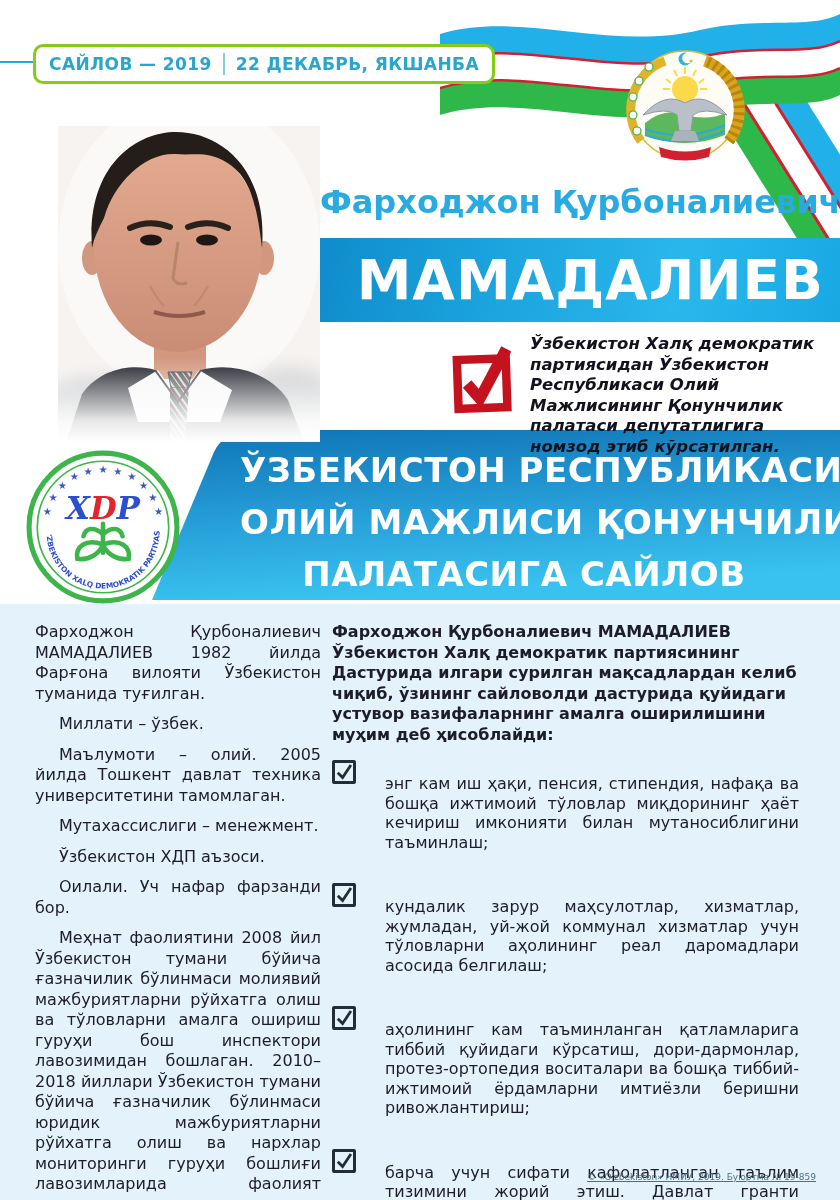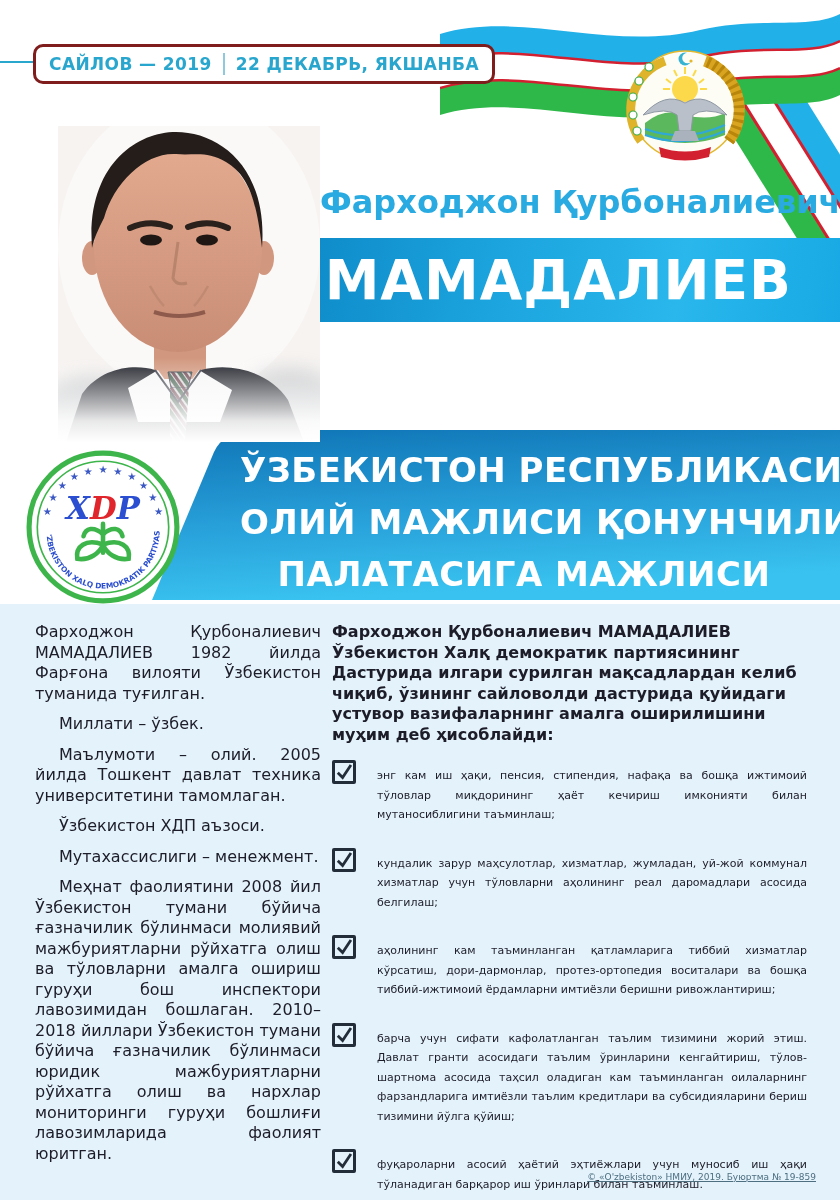--- a/index.html
+++ b/index.html
@@ -6,36 +6,36 @@
   .poster{
     position:relative;width:840px;height:1200px;margin:0 auto;
     background:#ffffff;overflow:hidden;
     font-family:"DejaVu Sans","Liberation Sans",sans-serif;
   }
   
   .top-rule{position:absolute;left:0;top:61px;width:528px;height:2px;background:#2aa7cc;z-index:0;}
   .badge{
     position:absolute;left:33px;top:44px;height:34px;z-index:2;
     display:flex;align-items:center;gap:11px;padding:0 13px;
-    background:#fff;border:3px solid #7f1d1d;border-radius:10px;text-align:center;
+    background:#fff;border:3px solid #84cc16;border-radius:10px;text-align:center;
   }
   .badge span.txt{color:#29a6cd;font-weight:bold;font-size:17px;letter-spacing:.4px;white-space:nowrap;}
   .badge .sep{width:2px;height:22px;background:#8ec9dd;}
   .ribbon{position:absolute;left:440px;top:0;width:400px;height:300px;z-index:1;}
   
   .photo{position:absolute;left:58px;top:126px;width:262px;height:316px;z-index:3;}
   .given-names{
     position:absolute;right:20px;top:183px;width:500px;text-align:right;
     font-size:32px;font-weight:bold;color:#29abe2;z-index:2;white-space:nowrap;
   }
   .surname-band{
     position:absolute;left:300px;top:238px;width:540px;height:84px;z-index:2;
     border-radius:20px 0 0 20px;box-sizing:border-box;
     background:linear-gradient(100deg,#0e8ac9 0%,#1ba3dd 35%,#29b7ec 70%,#18a9e4 100%);
-    display:flex;align-items:center;justify-content:flex-end;padding-right:48px;
+    display:flex;align-items:center;justify-content:flex-end;padding-right:16px;
   }
   .surname-band span{color:#fff;font-size:55px;font-weight:800;letter-spacing:1px;white-space:nowrap;}
   .nomination{position:absolute;left:452px;top:334px;width:372px;display:flex;gap:16px;z-index:2;}
   .nomination svg{flex:none;margin-top:4px;}
   .nomination p{margin:0;font-size:16.5px;line-height:20.5px;font-weight:bold;font-style:italic;color:#12121f;}
   
   .banner-shape{position:absolute;left:140px;top:424px;width:700px;height:182px;z-index:1;}
   .banner-text{
     position:absolute;left:240px;top:444px;width:568px;z-index:2;text-align:center;
     color:#fff;font-weight:800;font-size:34px;line-height:52px;letter-spacing:.5px;white-space:nowrap;
@@ -50,21 +50,21 @@
   .col-left p{margin:0 0 10px;}
   .col-left p.indent{text-indent:24px;}
   .col-right{position:absolute;left:332px;top:622px;width:483px;z-index:1;color:#1d1d29;}
   .col-right .intro{margin:0 0 13px;font-weight:bold;font-size:16px;line-height:20.5px;}
   .pitem{display:flex;gap:13px;margin-bottom:13px;}
   .pitem .cb{
     flex:none;width:18px;height:18px;margin-top:2px;
     border:3.5px solid #232d3a;border-radius:2px;background:transparent;
     display:flex;align-items:center;justify-content:center;
   }
-  .pitem p{margin:8px;font-size:11px;line-height:19.5px;text-align:justify;}
+  .pitem p{margin:16px;font-size:16px;line-height:19.5px;text-align:justify;}
   .imprint{position:absolute;right:24px;top:1172px;z-index:1;font-size:9px;color:#4d6f80;text-decoration:underline;}
 </style>
 </head>
 <body>
 
 <div class="poster">
 
   <div class="top-rule"></div>
 
   <div class="badge">
@@ -168,35 +168,44 @@
     <path d="M97,244 L120,276 L143,244" fill="none" stroke="#3a3d48" stroke-width="2"></path>
     <rect x="0" y="232" width="262" height="84" fill="url(#fadeW)"></rect>
   </svg>
 
   <div class="given-names">Фарходжон Қурбоналиевич</div>
 
   <div class="surname-band">
     <span>МАМАДАЛИЕВ</span>
   </div>
 
+  <div class="nomination">
+    <svg width="62" height="76" viewBox="0 0 66 80">
+      <g transform="rotate(-2 33 46)">
+        <rect x="6" y="22" width="52" height="52" fill="#ffffff" stroke="#c4121f" stroke-width="9"></rect>
+        <path d="M16,48 L29,64 L59,12" fill="none" stroke="#c4121f" stroke-width="12" stroke-linejoin="miter"></path>
+      </g>
+    </svg>
+    <p>Ўзбекистон Халқ демократик партиясидан Ўзбекистон Республикаси Олий Мажлисининг Қонунчилик палатаси депутатлигига номзод этиб кўрсатилган.</p>
+  </div>
 
   <svg class="banner-shape" viewBox="0 0 700 182">
     <defs>
       <linearGradient id="bang" x1="0" y1="0" x2="0.22" y2="1">
         <stop offset="0" stop-color="#0f74b5"></stop>
         <stop offset="0.55" stop-color="#279fd9"></stop>
         <stop offset="1" stop-color="#39c2ef"></stop>
       </linearGradient>
     </defs>
     <path d="M700,6 L118,6 Q84,6 74,28 L12,176 L700,176 Z" fill="url(#bang)"></path>
   </svg>
   <div class="banner-text">
     <div>ЎЗБЕКИСТОН РЕСПУБЛИКАСИ</div>
     <div>ОЛИЙ МАЖЛИСИ ҚОНУНЧИЛИК</div>
-    <div>ПАЛАТАСИГА МАЖЛИСИ</div>
+    <div>ПАЛАТАСИГА САЙЛОВ</div>
   </div>
 
   <svg class="logo" viewBox="0 0 150 150">
     <circle cx="75" cy="75" r="72" fill="#ffffff" stroke="#3db54a" stroke-width="5"></circle>
     <circle cx="75" cy="75" r="64" fill="none" stroke="#3db54a" stroke-width="1.6"></circle>
     <g fill="#3a57c4" font-size="10" text-anchor="middle" font-family="DejaVu Sans, sans-serif">
       <text x="20.9" y="63.5">★</text>
         <text x="26.5" y="50">★</text>
       <text x="35.4" y="38.4">★</text>
         <text x="47" y="29.5">★</text>
@@ -225,22 +234,23 @@
       <textPath href="#ringPath" startOffset="50%" text-anchor="middle">O'ZBEKISTON XALQ DEMOKRATIK PARTIYASI</textPath>
     </text>
   </svg>
 
   <div class="content-bg"></div>
 
   <div class="col-left">
     <p>Фарходжон Қурбоналиевич МАМАДАЛИЕВ 1982 йилда Фарғона вилояти Ўзбекистон туманида туғилган.</p>
     <p class="indent">Миллати – ўзбек.</p>
     <p class="indent">Маълумоти – олий. 2005 йилда Тошкент давлат техника университетини тамомлаган.</p>
+    <p class="indent">Мутахассислиги – менежмент.</p>
     <p class="indent">Ўзбекистон ХДП аъзоси.</p>
-    <p class="indent">Мутахассислиги – менежмент.</p>
+    <p class="indent">Оилали. Уч нафар фарзанди бор.</p>
     <p class="indent">Меҳнат фаолиятини 2008 йил Ўзбекистон тумани бўйича ғазначилик бўлинмаси молиявий мажбуриятларни рўйхатга олиш ва тўловларни амалга ошириш гуруҳи бош инспектори лавозимидан бошлаган. 2010–2018 йиллари Ўзбекистон тумани бўйича ғазначилик бўлинмаси юридик мажбуриятларни рўйхатга олиш ва нархлар мониторинги гуруҳи бошлиғи лавозимларида фаолият юритган.</p>
 
   </div>
 
   <div class="col-right">
     <p class="intro">Фарходжон Қурбоналиевич МАМАДАЛИЕВ Ўзбекистон Халқ демократик партиясининг Дастурида илгари сурилган мақсадлардан келиб чиқиб, ўзининг сайловолди дастурида қуйидаги устувор вазифаларнинг амалга оширилишини муҳим деб ҳисоблайди:</p>
 
     <div class="pitem">
       <span class="cb">
           <svg width="20" height="20" viewBox="0 0 26 26">
@@ -256,21 +266,21 @@
           </svg>
         </span>
       <p>кундалик зарур маҳсулотлар, хизматлар, жумладан, уй-жой коммунал хизматлар учун тўловларни аҳолининг реал даромадлари асосида белгилаш;</p>
     </div>
     <div class="pitem">
       <span class="cb">
           <svg width="20" height="20" viewBox="0 0 26 26">
             <polyline points="4,14 11,21 23,3" fill="none" stroke="#232d3a" stroke-width="4"></polyline>
           </svg>
         </span>
-      <p>аҳолининг кам таъминланган қатламларига тиббий хизматлар кўрсатиш, дори-дармонлар, протез-ортопедия воситалари ва бошқа тиббий-ижтимоий ёрдамларни имтиёзли беришни ривожлантириш;</p>
+      <p>аҳолининг кам таъминланган қатламларига тиббий қуйидаги кўрсатиш, дори-дармонлар, протез-ортопедия воситалари ва бошқа тиббий-ижтимоий ёрдамларни имтиёзли беришни ривожлантириш;</p>
     </div>
     <div class="pitem">
       <span class="cb">
           <svg width="20" height="20" viewBox="0 0 26 26">
             <polyline points="4,14 11,21 23,3" fill="none" stroke="#232d3a" stroke-width="4"></polyline>
           </svg>
         </span>
       <p>барча учун сифати кафолатланган таълим тизимини жорий этиш. Давлат гранти асосидаги таълим ўринларини кенгайтириш, тўлов-шартнома асосида таҳсил оладиган кам таъминланган оилаларнинг фарзандларига имтиёзли таълим кредитлари ва субсидияларини бериш тизимини йўлга қўйиш;</p>
     </div>
     <div class="pitem">

